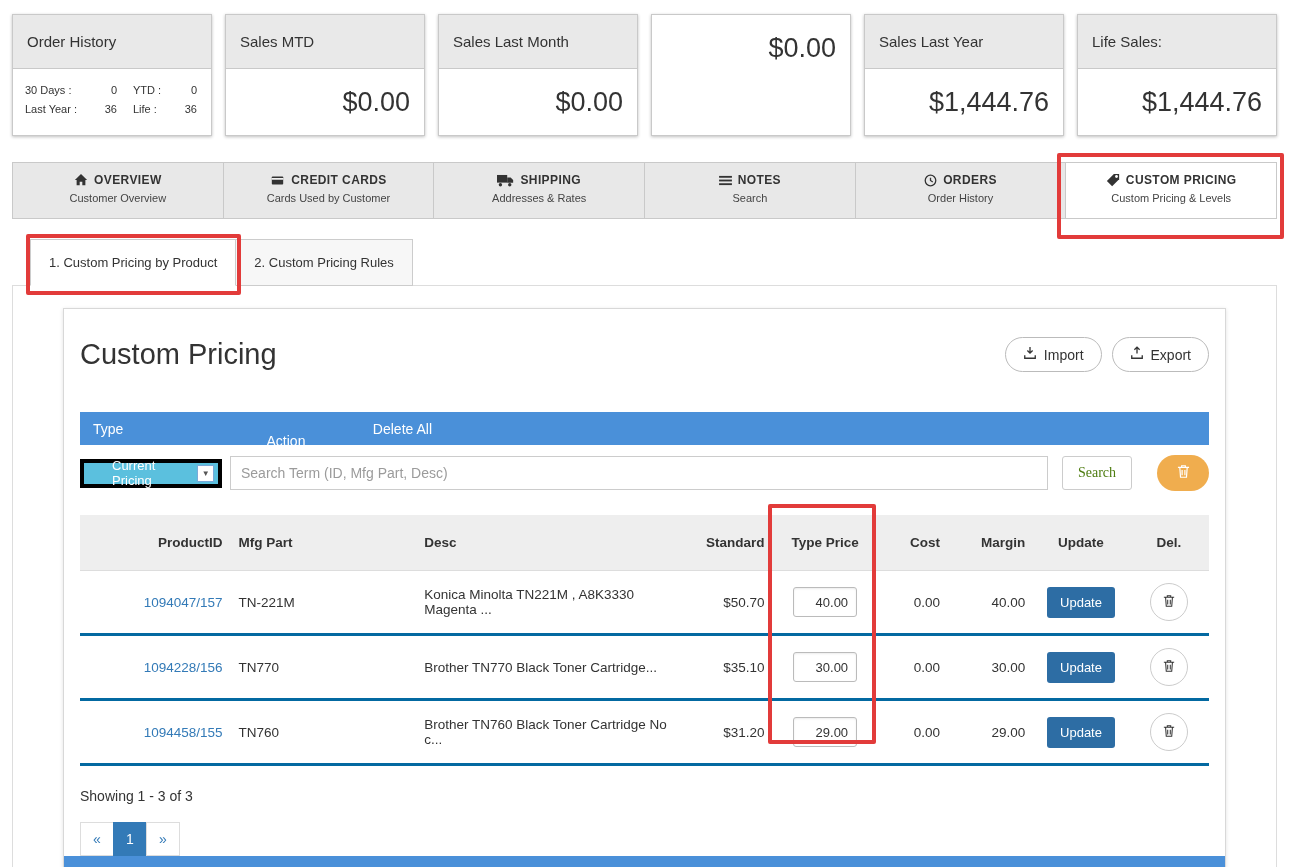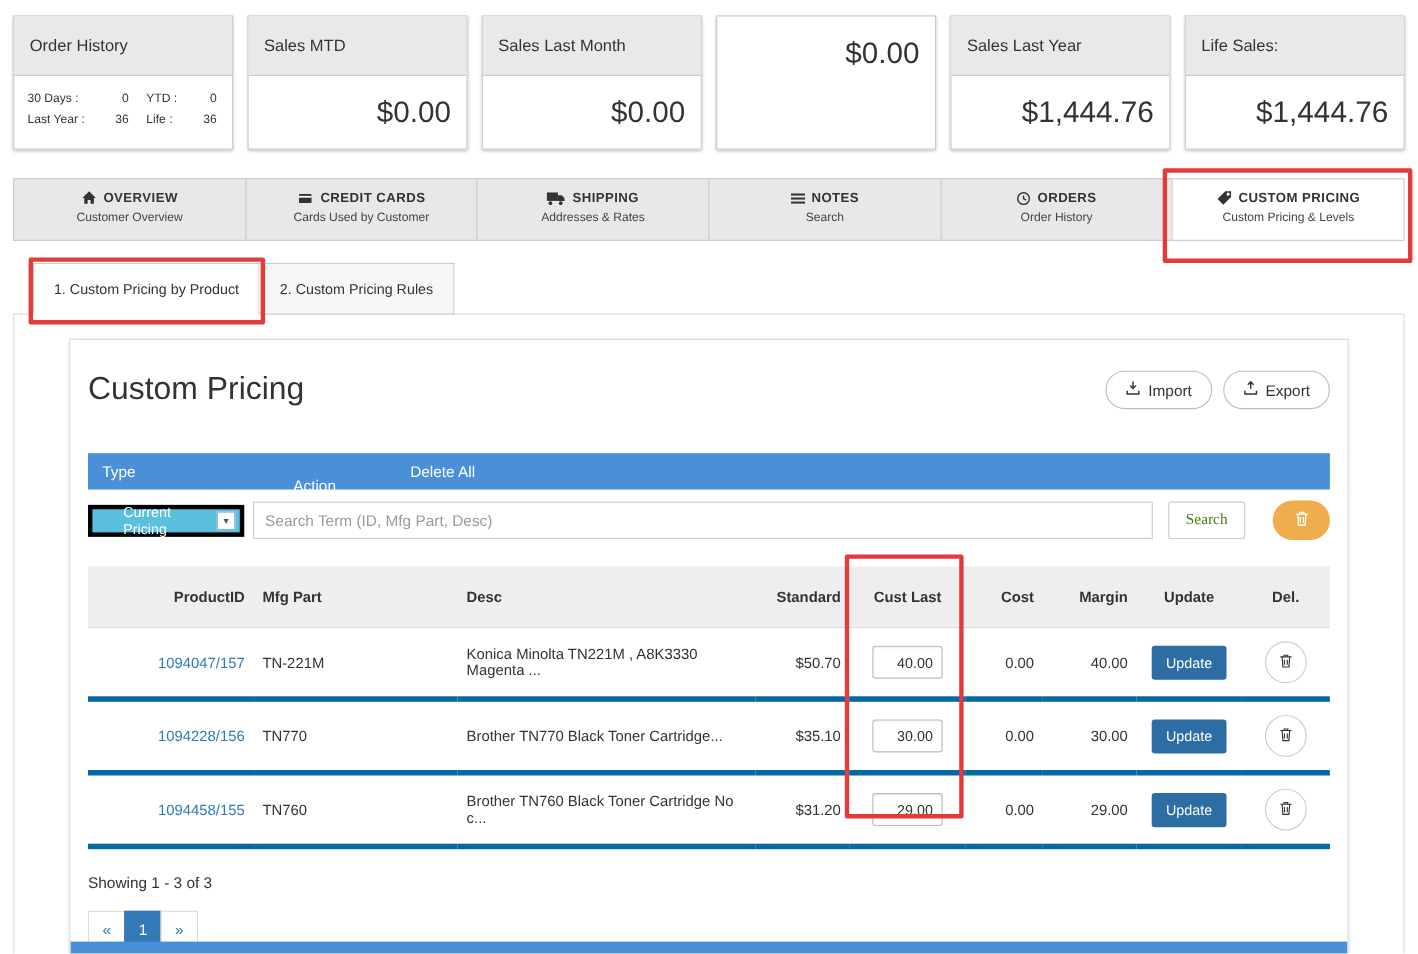--- a/index.html
+++ b/index.html
@@ -56,21 +56,21 @@
   .type-select { width:142px; height:29px; background:#5bc0de; border:4px solid #000000; color:#fff; font-size:13px; display:flex; align-items:center; padding-left:28px; cursor:pointer; flex:none; }
   .sel-arrow { margin-left:auto; margin-right:4px; width:17px; height:17px; background:#fff; border:1px solid #7aa9d8; color:#555; font-size:8px; display:flex; align-items:center; justify-content:center; }
   .search-input { flex:1; height:34px; border:1px solid #ccc; margin-left:8px; padding:0 10px; font-size:14px; font-family:inherit; color:#555; }
   .search-input::placeholder { color:#9b9b9b; }
   .search-btn { margin-left:14px; width:70px; height:34px; background:#fff; border:1px solid #ccc; border-radius:3px; font-size:14px; font-family:Liberation Serif, serif; cursor:pointer; color:#4d7c0f; flex:none; }
   .delete-all-btn { margin-left:25px; width:52px; height:36px; border:none; border-radius:18px; background:#f0ad4e; color:#fff; display:flex; align-items:center; justify-content:center; cursor:pointer; flex:none; }
 
   
   table.pricing-table { width:100%; border-collapse:collapse; margin-top:14px; table-layout:fixed; }
   .pricing-table th { background:#eee; padding:20px 8px; font-size:13.5px; border-bottom:1px solid #ddd; font-weight:bold; }
-  .pricing-table td { padding:12px 8px; font-size:13.5px; border-bottom:5px solid #0369a1; vertical-align:middle; }
+  .pricing-table td { padding:12px 8px; font-size:13.5px; border-bottom:3px solid #0369a1; vertical-align:middle; }
   .t-right { text-align:right; } .t-center { text-align:center; } .t-left { text-align:left; }
   .pid-link { color:#337ab7; text-decoration:none; cursor:pointer; }
   .cust-input { width:64px; height:30px; border:1px solid #bbb; border-radius:3px; text-align:right; padding:0 8px 0 4px; font-size:13px; font-family:inherit; color:#333; box-shadow:inset 0 1px 2px rgba(0,0,0,.08); }
   .update-btn { background:#2d6da4; color:#fff; border:none; border-radius:3px; padding:8px 13px; font-size:13px; font-family:inherit; cursor:pointer; }
   .del-btn { width:38px; height:38px; border-radius:50%; border:1px solid #ccc; background:#fff; display:inline-flex; align-items:center; justify-content:center; cursor:pointer; color:#333; }
 
   .showing { margin-top:22px; font-size:14px; }
   .pagination { margin-top:18px; display:inline-flex; }
   .page-btn { min-width:34px; height:34px; border:1px solid #ddd; background:#fff; color:#337ab7; font-size:14px; display:flex; align-items:center; justify-content:center; cursor:pointer; margin-left:-1px; font-family:inherit; }
   .page-btn:first-child { margin-left:0; }
@@ -280,21 +280,21 @@
         <col style="width:85px">
           <col style="width:95px">
           <col style="width:80px">
       </colgroup>
       <thead>
         <tr>
           <th class="t-right">ProductID</th>
           <th class="t-left">Mfg Part</th>
           <th class="t-left">Desc</th>
           <th class="t-right">Standard</th>
-          <th class="t-center">Cust Last</th>
+          <th class="t-center">Type Price</th>
           <th class="t-right">Cost</th>
           <th class="t-right">Margin</th>
           <th class="t-center">Update</th>
           <th class="t-center">Del.</th>
         </tr>
       </thead>
       <tbody>
         <tr>
           <td class="t-right"><a class="pid-link">1094047/157</a></td>
           <td class="t-left">TN-221M</td>

